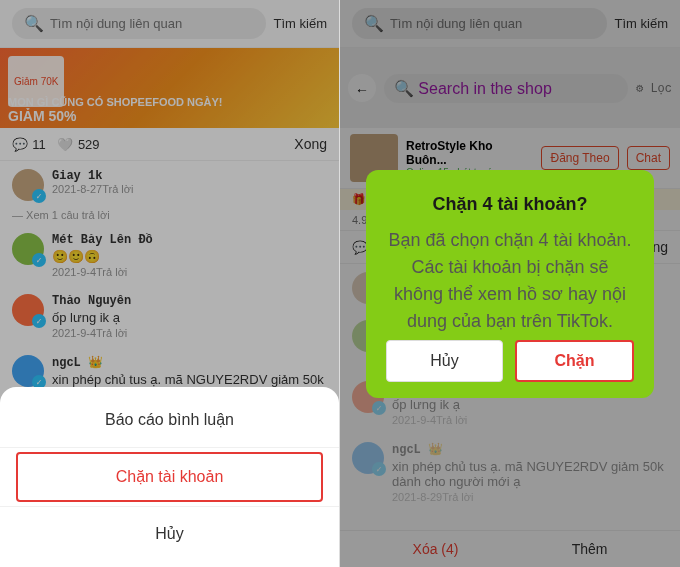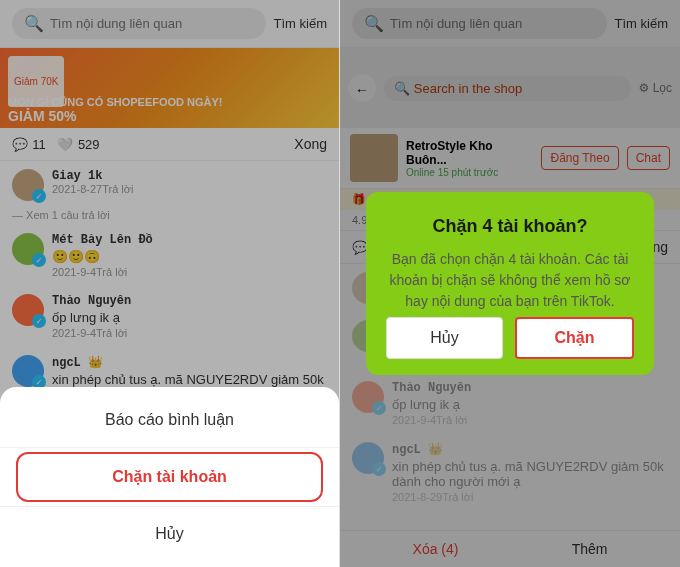--- a/index.html
+++ b/index.html
@@ -196,24 +196,24 @@
     .sheet-item {
       padding: 16px 20px;
       font-size: 16px;
       color: #333;
       text-align: center;
       cursor: pointer;
     }
     .sheet-item.highlighted {
       color: #e53935;
       border: 2px solid #e53935;
-      border-radius: 12px;
+      border-radius: 4px;
       margin: 4px 16px;
       padding: 14px 20px;
-      font-weight: 700;
+      font-weight: 400;
     }
     .sheet-divider {
       height: 1px;
       background: #f0f0f0;
       margin: 2px 0;
     }
 
     
     .right-panel {
       width: 340px;
@@ -243,21 +243,21 @@
       width: 288px;
       text-align: center;
     }
     .modal-title {
       font-size: 18px;
       font-weight: 700;
       color: #1a1a1a;
       margin-bottom: 12px;
     }
     .modal-body {
-      font-size: 14px;
+      font-size: 18px;
       color: #555;
       line-height: 1.5;
       margin-bottom: 5px;
     }
     .modal-actions {
       display: flex;
       gap: 12px;
     }
     .modal-cancel {
       flex: 1;
@@ -370,31 +370,32 @@
       align-items: center;
       justify-content: center;
       cursor: pointer;
       font-size: 14px;
     }
     .shop-search-bar {
       flex: 1;
       background: #e8e8e8;
       border-radius: 20px;
       padding: 5px 10px;
-      font-size: 13px;
-      color: #c2410c;
+      font-size: 16px;
+      color: #a21caf;
       display: flex;
       align-items: center;
     }
     .filter-btn {
       background: none;
       border: none;
       font-size: 12px;
       color: #777;
       cursor: pointer;
+      font-family: Liberation Mono, monospace;
     }
     .voucher-bar {
       background: #fff8e1;
       padding: 4px 12px;
       font-size: 11px;
       color: #f57f17;
       display: flex;
       align-items: center;
       gap: 4px;
     }

